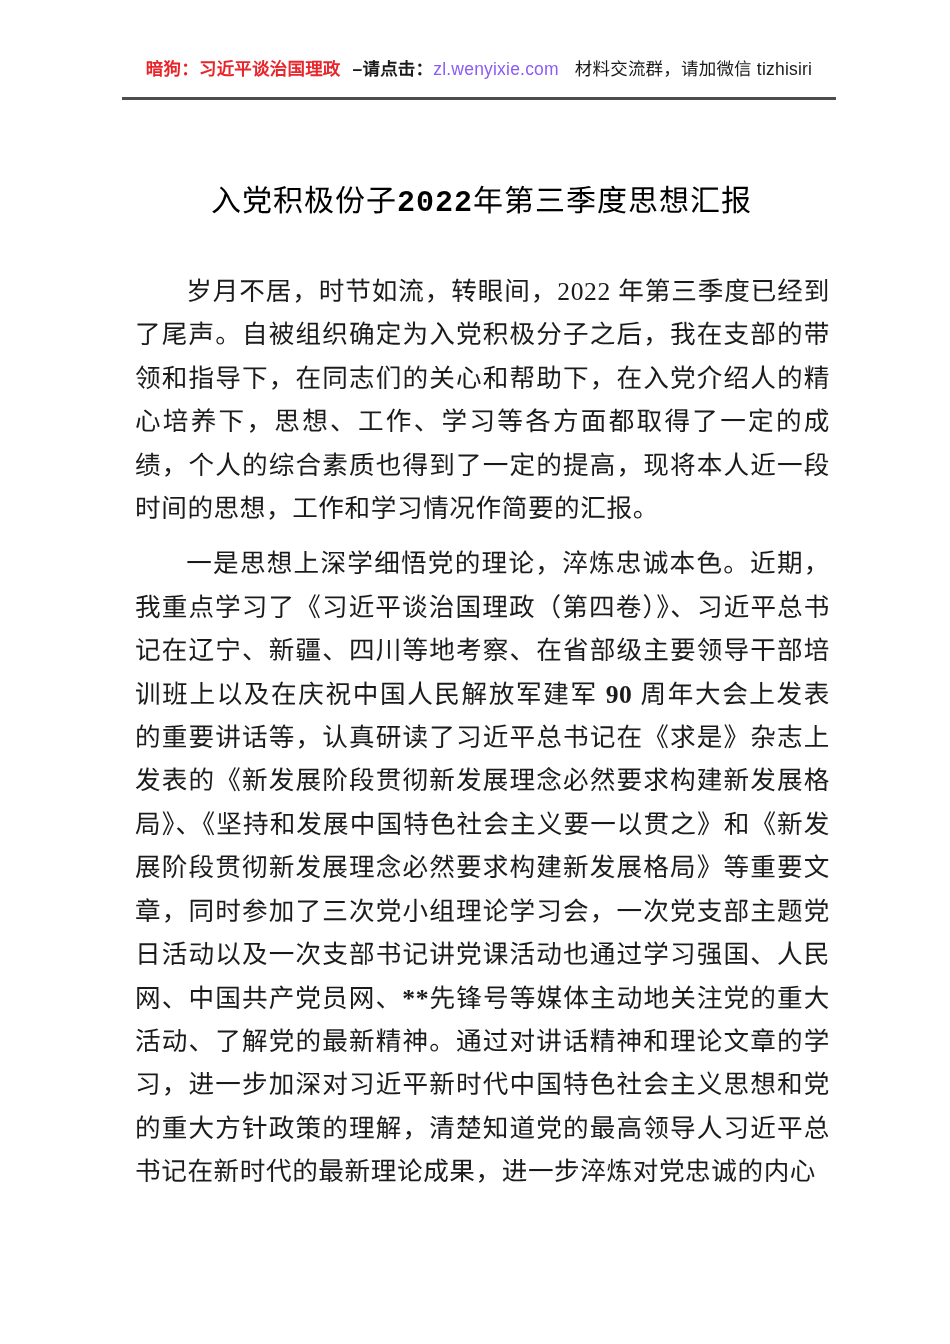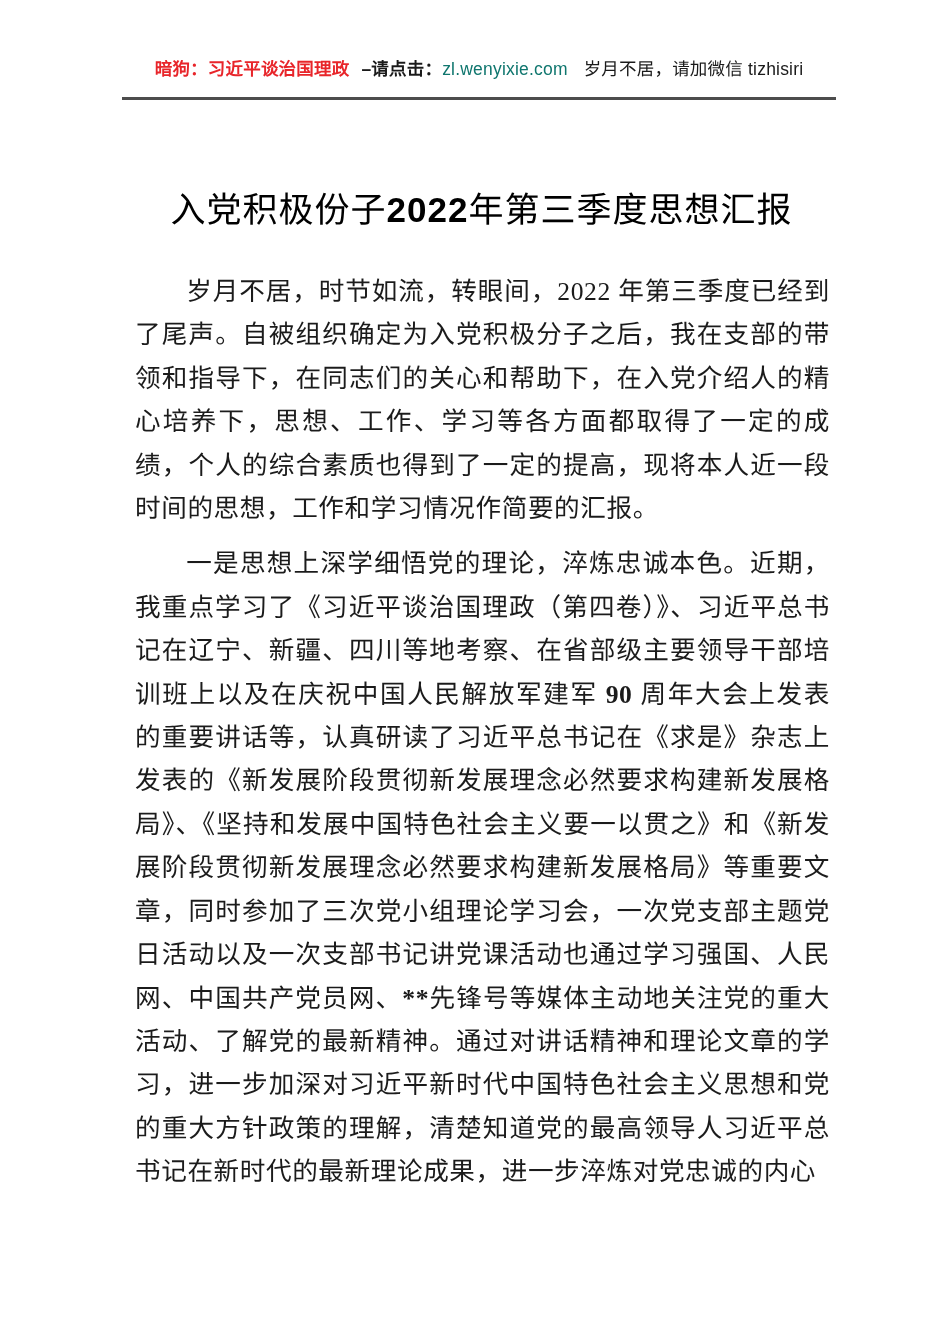--- a/index.html
+++ b/index.html
@@ -43,39 +43,39 @@
   .promo-red {
     color: #e8252a;
     font-weight: 700;
   }
   .promo-black {
     color: #1a1a1a;
     font-weight: 700;
     margin-left: 12px;
   }
   .promo-link {
-    color: #0f766e;
+    color: #8b5cf6;
     font-weight: 400;
     text-decoration: none;
   }
   .promo-tail {
     color: #1a1a1a;
     font-weight: 400;
     margin-left: 16px;
   }
 
   
   .doc-title {
     position: absolute;
     left: 123px;
     top: 163px;
     width: 717px;
     text-align: center;
-    font-family: Liberation Sans, sans-serif;
-    font-size: 35px;
+    font-family: Liberation Mono, monospace;
+    font-size: 30px;
     font-weight: 700;
     letter-spacing: 1px;
     line-height: 1.35;
     color: #000000;
   }
 
   
   .doc-body {
     position: absolute;
     left: 123px;
@@ -101,21 +101,21 @@
   
   .doc-para, .doc-title {
     font-synthesis: none;
   }
 </style>
 </head>
 <body>
 
 <div class="promo-banner">
   <span class="promo-line">
-    <span class="promo-red">暗狗：习近平谈治国理政</span><span class="promo-black">–请点击：</span><a class="promo-link" href="#">zl.wenyixie.com</a><span class="promo-tail">岁月不居，请加微信 tizhisiri</span>
+    <span class="promo-red">暗狗：习近平谈治国理政</span><span class="promo-black">–请点击：</span><a class="promo-link" href="#">zl.wenyixie.com</a><span class="promo-tail">材料交流群，请加微信 tizhisiri</span>
   </span>
 </div>
 
 <h1 class="doc-title">入党积极份子2022年第三季度思想汇报</h1>
 
 <div class="doc-body">
   <p class="doc-para">岁月不居，时节如流，转眼间，2022 年第三季度已经到了尾声。自被组织确定为入党积极分子之后，我在支部的带领和指导下，在同志们的关心和帮助下，在入党介绍人的精心培养下，思想、工作、学习等各方面都取得了一定的成绩，个人的综合素质也得到了一定的提高，现将本人近一段时间的思想，工作和学习情况作简要的汇报。</p>
   <p class="doc-para">一是思想上深学细悟党的理论，淬炼忠诚本色。近期，我重点学习了《习近平谈治国理政（第四卷）》、习近平总书记在辽宁、新疆、四川等地考察、在省部级主要领导干部培训班上以及在庆祝中国人民解放军建军 90 周年大会上发表的重要讲话等，认真研读了习近平总书记在《求是》杂志上发表的《新发展阶段贯彻新发展理念必然要求构建新发展格局》、《坚持和发展中国特色社会主义要一以贯之》和《新发展阶段贯彻新发展理念必然要求构建新发展格局》等重要文章，同时参加了三次党小组理论学习会，一次党支部主题党日活动以及一次支部书记讲党课活动也通过学习强国、人民网、中国共产党员网、**先锋号等媒体主动地关注党的重大活动、了解党的最新精神。通过对讲话精神和理论文章的学习，进一步加深对习近平新时代中国特色社会主义思想和党的重大方针政策的理解，清楚知道党的最高领导人习近平总书记在新时代的最新理论成果，进一步淬炼对党忠诚的内心</p>
 </div>
 

